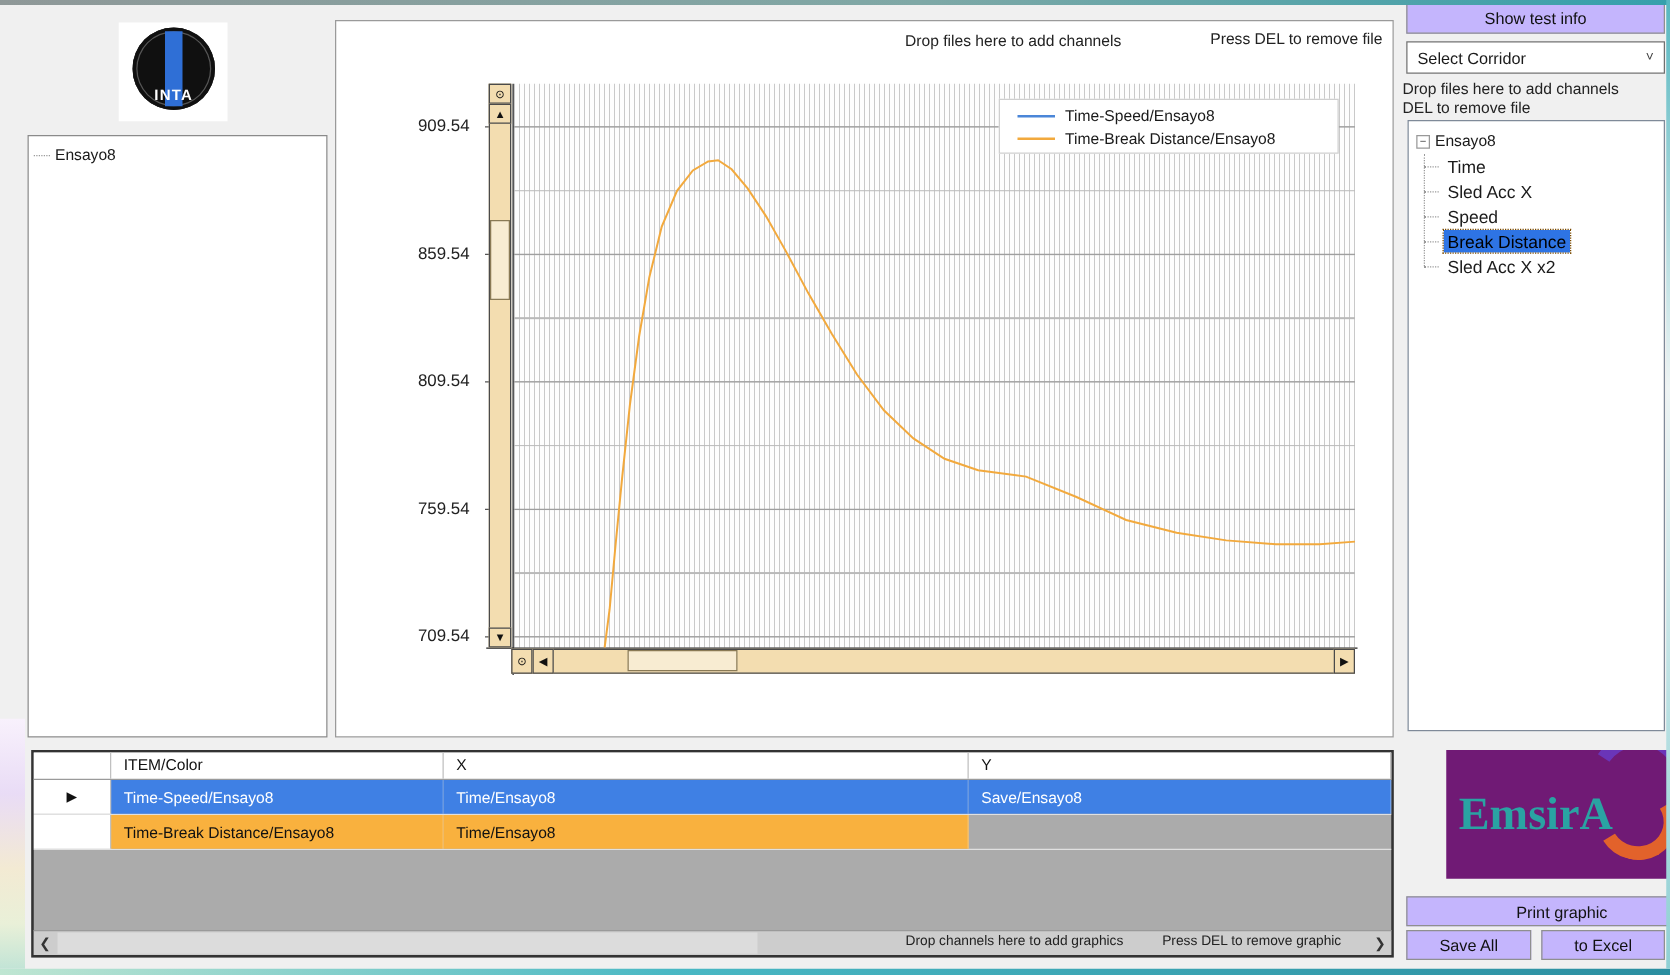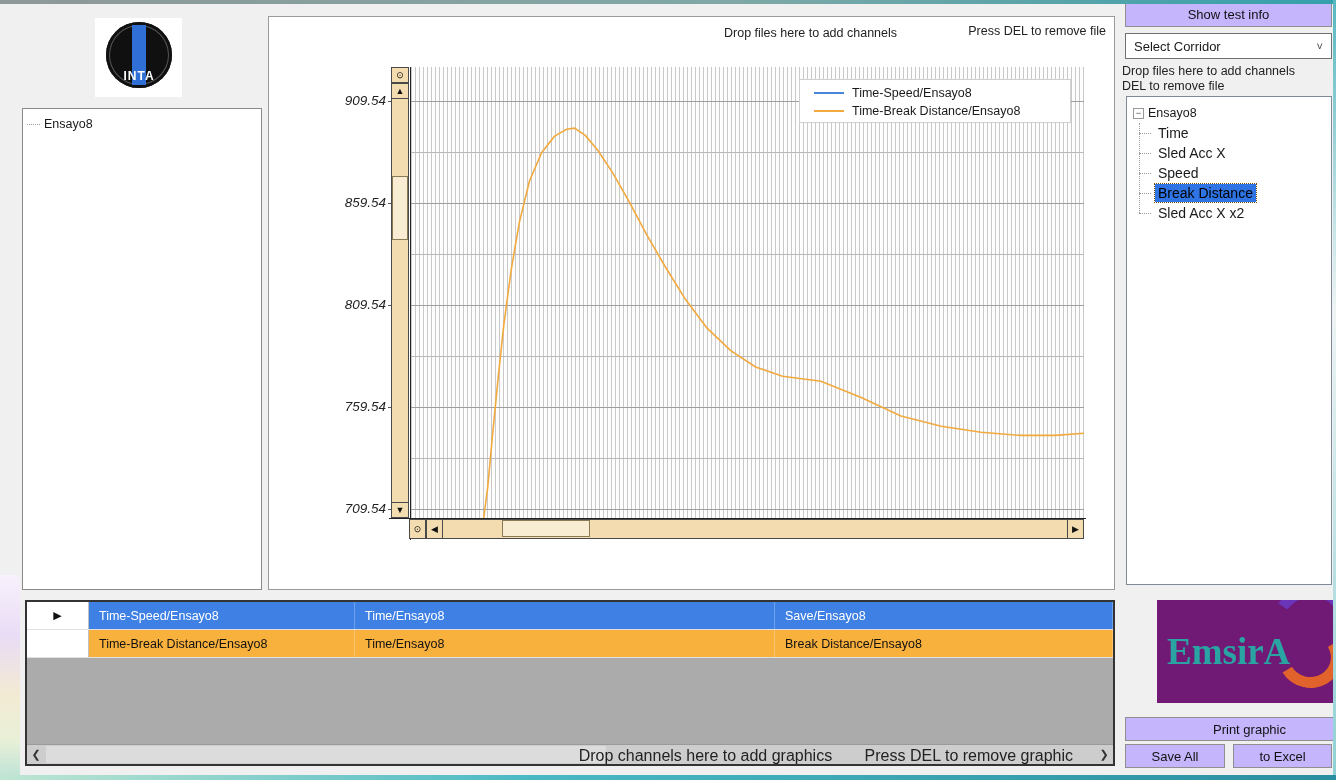--- a/index.html
+++ b/index.html
@@ -36,21 +36,21 @@
 
   
   .chart-panel { left:268px; top:16px; width:847px; height:574px; border:1px solid #9a9a9a; background:#fff; }
   .chart-hint-drop { position:absolute; left:455px; top:9px; font-size:12.5px; color:#222; }
   .chart-hint-del  { position:absolute; right:8px; top:7px; font-size:12.5px; color:#222; }
   .plot { position:absolute; left:142px; top:50px; width:673px; height:451px;
     background:
       repeating-linear-gradient(to bottom, #b9b9b9 0 1px, transparent 1px 51px),
       repeating-linear-gradient(to right, #c9c9c9 0 1px, #fdfdfd 1px 4px);
     background-position:0 34px, 0 0; }
-  .tick-label { position:absolute; width:62px; text-align:right; font-size:13.5px; color:#222;font-style:italic; }
+  .tick-label { position:absolute; width:62px; text-align:center; font-size:13.5px; color:#222; }
   .tick-dash  { position:absolute; width:6px; height:1px; background:#555; }
   .major-line { position:absolute; left:0; width:100%; height:1px; background:#9f9f9f; }
   .axis-v { position:absolute; left:141px; top:50px; width:1px; height:473px; background:#222; }
   .axis-h { position:absolute; left:120px; top:501px; width:697px; height:1px; background:#222; }
   .vscroll { position:absolute; left:122px; top:50px; width:18px; height:451px;
     background:#f3ddb0; border:1px solid #4a4a4a; }
   .hscroll { position:absolute; left:140px; top:502px; width:675px; height:20px;
     background:#f3ddb0; border:1px solid #4a4a4a; }
   .sb-btn { position:absolute; background:#f3ddb0; border:1px solid #4a4a4a;
     display:flex; align-items:center; justify-content:center; font-size:9px; color:#111; }
@@ -86,21 +86,21 @@
   .g-hcell { border-right:1px solid #c0c0c0; padding:3px 0 0 10px; font-size:12.5px; color:#111; }
   .g-row { display:flex; height:28px; border-bottom:1px solid #e0e0e0; font-size:12.5px; }
   .g-sel { width:62px; background:#fff; border-right:1px solid #c0c0c0;
     display:flex; align-items:center; justify-content:center; color:#111; font-size:11px; }
   .g-cell { display:flex; align-items:center; padding-left:10px; border-right:1px solid rgba(255,255,255,.25); }
   .grid-scroll { position:absolute; left:0; right:0; bottom:0; height:20px; background:#cdcdcd;
     border-top:1px solid #9a9a9a; }
   .gs-arrow { position:absolute; top:0; width:18px; height:19px; display:flex; align-items:center;
     justify-content:center; font-size:11px; color:#333; }
   .gs-thumb { position:absolute; left:19px; top:1px; width:560px; height:17px; background:#dcdcdc; }
-  .grid-status { position:absolute; right:40px; top:2px; font-size:16px; color:#222; white-space:nowrap; }
+  .grid-status { position:absolute; right:40px; top:2px; font-size:11px; color:#222; white-space:nowrap; }
   .grid-status span { margin-left:28px; }
 
   
   .emsira-box { left:1125px; top:600px; width:207px; height:103px; background:#701a75; overflow:hidden;margin-left:32px; }
   .emsira-text { position:absolute; left:10px; top:30px; font-family:"Liberation Serif", serif;
     font-weight:bold; font-size:37px; color:#2aa3a3; z-index:2; }
   .arc { position:absolute; border-radius:50%; border:11px solid transparent; }
   .arc-purple { width:78px; height:72px; right:14px; top:-14px;
     border-top-color:#6a35b8; border-right-color:#6a35b8; transform:rotate(-12deg); }
   .arc-orange { width:64px; height:62px; right:22px; top:26px;
@@ -223,32 +223,37 @@
         <div class="rt-label selected" style="background: rgb(46, 116, 228);">Break Distance</div>
       </div>
       <div class="rt-row">
         <div class="rt-hdash"></div>
         <div class="rt-label">Sled Acc X x2</div>
       </div>
     </div>
   </div>
 
 <div class="abs grid">
+  <div class="grid-header">
+    <div class="g-hcell" style="width:62px;"></div>
+    <div class="g-hcell" style="width:266px;">ITEM/Color</div>
+    <div class="g-hcell" style="width:420px;">X</div>
+    <div class="g-hcell" style="flex:1;">Y</div>
+  </div>
   <div id="gridRows">
       <div class="g-row">
         <div class="g-sel">▶</div>
         <div class="g-cell" style="width: 266px; background: rgb(63, 128, 228); color: rgb(255, 255, 255);">Time-Speed/Ensayo8</div>
         <div class="g-cell" style="width: 420px; background: rgb(63, 128, 228); color: rgb(255, 255, 255);">Time/Ensayo8</div>
         <div class="g-cell" style="flex: 1 1 0%; background: rgb(63, 128, 228); color: rgb(255, 255, 255);">Save/Ensayo8</div>
       </div>
       <div class="g-row">
         <div class="g-sel"></div>
         <div class="g-cell" style="width: 266px; background: rgb(249, 177, 62); color: rgb(17, 17, 17);">Time-Break Distance/Ensayo8</div>
         <div class="g-cell" style="width: 420px; background: rgb(249, 177, 62); color: rgb(17, 17, 17);">Time/Ensayo8</div>
-        <div class="g-cell" style="flex: 1 1 0%; background: rgb(249, 177, 62); color: rgb(17, 17, 17);">Break Distance/Ensayo8</div>
       </div>
     </div>
   <div class="grid-scroll">
     <div class="gs-arrow" style="left:0;">❮</div>
     <div class="gs-thumb"></div>
     <div class="grid-status">
       <span style="margin-left:0;">Drop channels here to add graphics</span>
       <span>Press DEL to remove graphic</span>
     </div>
     <div class="gs-arrow" style="right:0;">❯</div>

